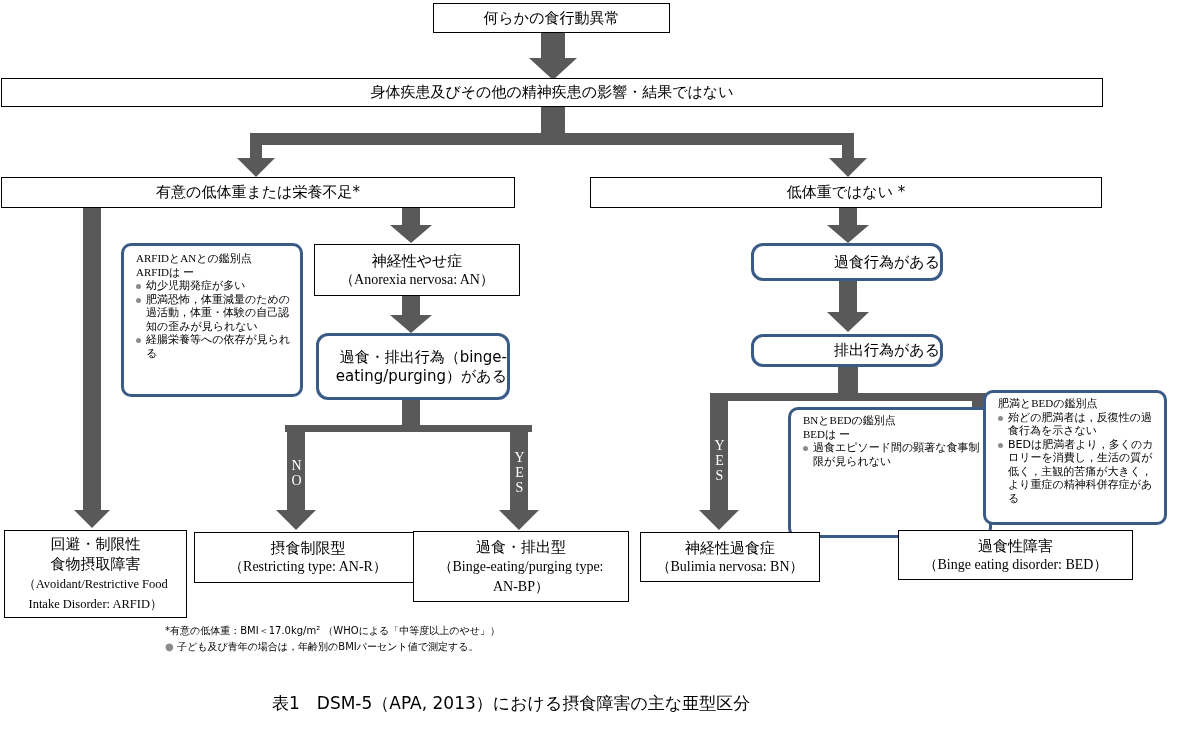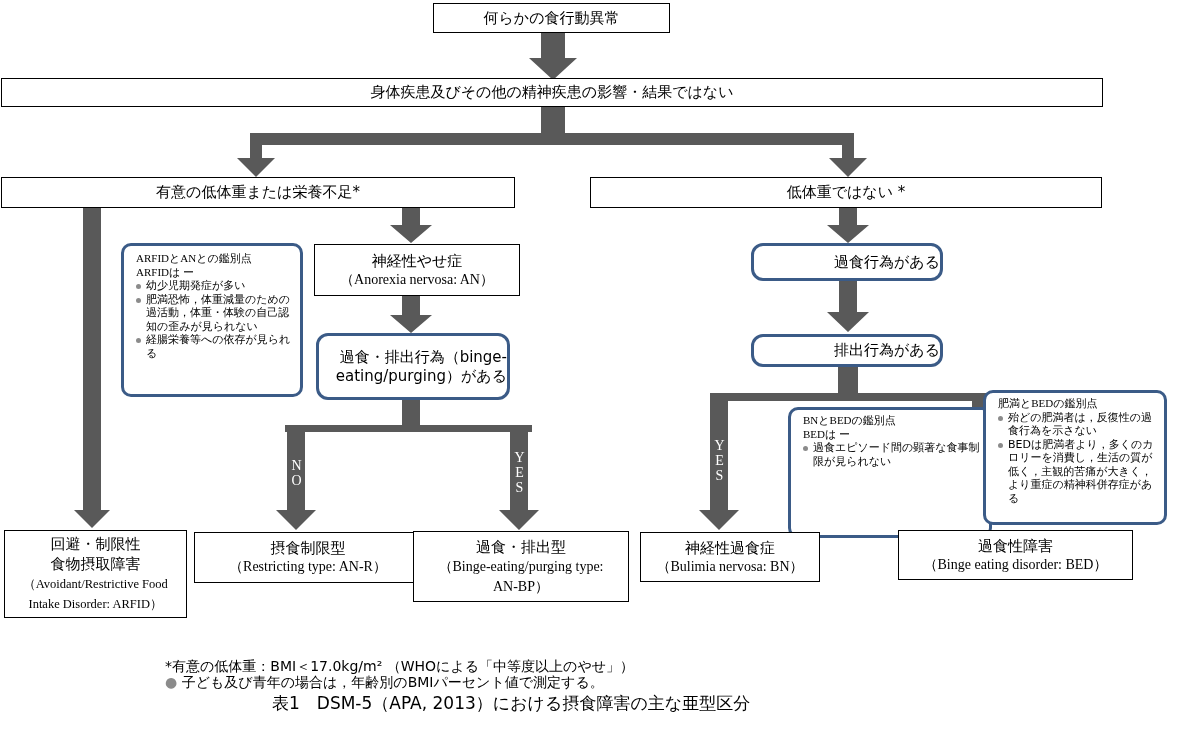--- a/index.html
+++ b/index.html
@@ -14,21 +14,21 @@
   .note .head { display:block; font-family:"Liberation Serif", serif; }
   .note ul { list-style:none; margin:0; padding:0; }
   .note li { position:relative; padding-left:10px; }
   .note li::before { content:""; position:absolute; left:0; top:5px; width:5px; height:5px; border-radius:50%; background:#8b8b8b; }
   .jp { font-size:15px; }
   .en { font-family:"Liberation Serif", serif; font-size:14px; }
   .en-s { font-family:"Liberation Serif", serif; font-size:12.5px; }
   svg.arrows { position:absolute; left:0; top:0; }
   .vlabel { position:absolute; color:#fff; font-family:"Liberation Serif", serif; font-size:14px;
             width:18px; text-align:center; line-height:18px; }
-  .footnote { position:absolute; font-size:14px; line-height:15.5px;margin-top:36px; }
+  .footnote { position:absolute; font-size:10px; line-height:15.5px; }
   .caption { position:absolute; font-size:17px; }
 </style>
 </head>
 <body>
 
 <svg class="arrows" width="1191" height="731">
   <g fill="#595959">
 
     <path d="M541,32 H565 V58 H577 L553,80 L529,58 H541 Z"></path>
 

